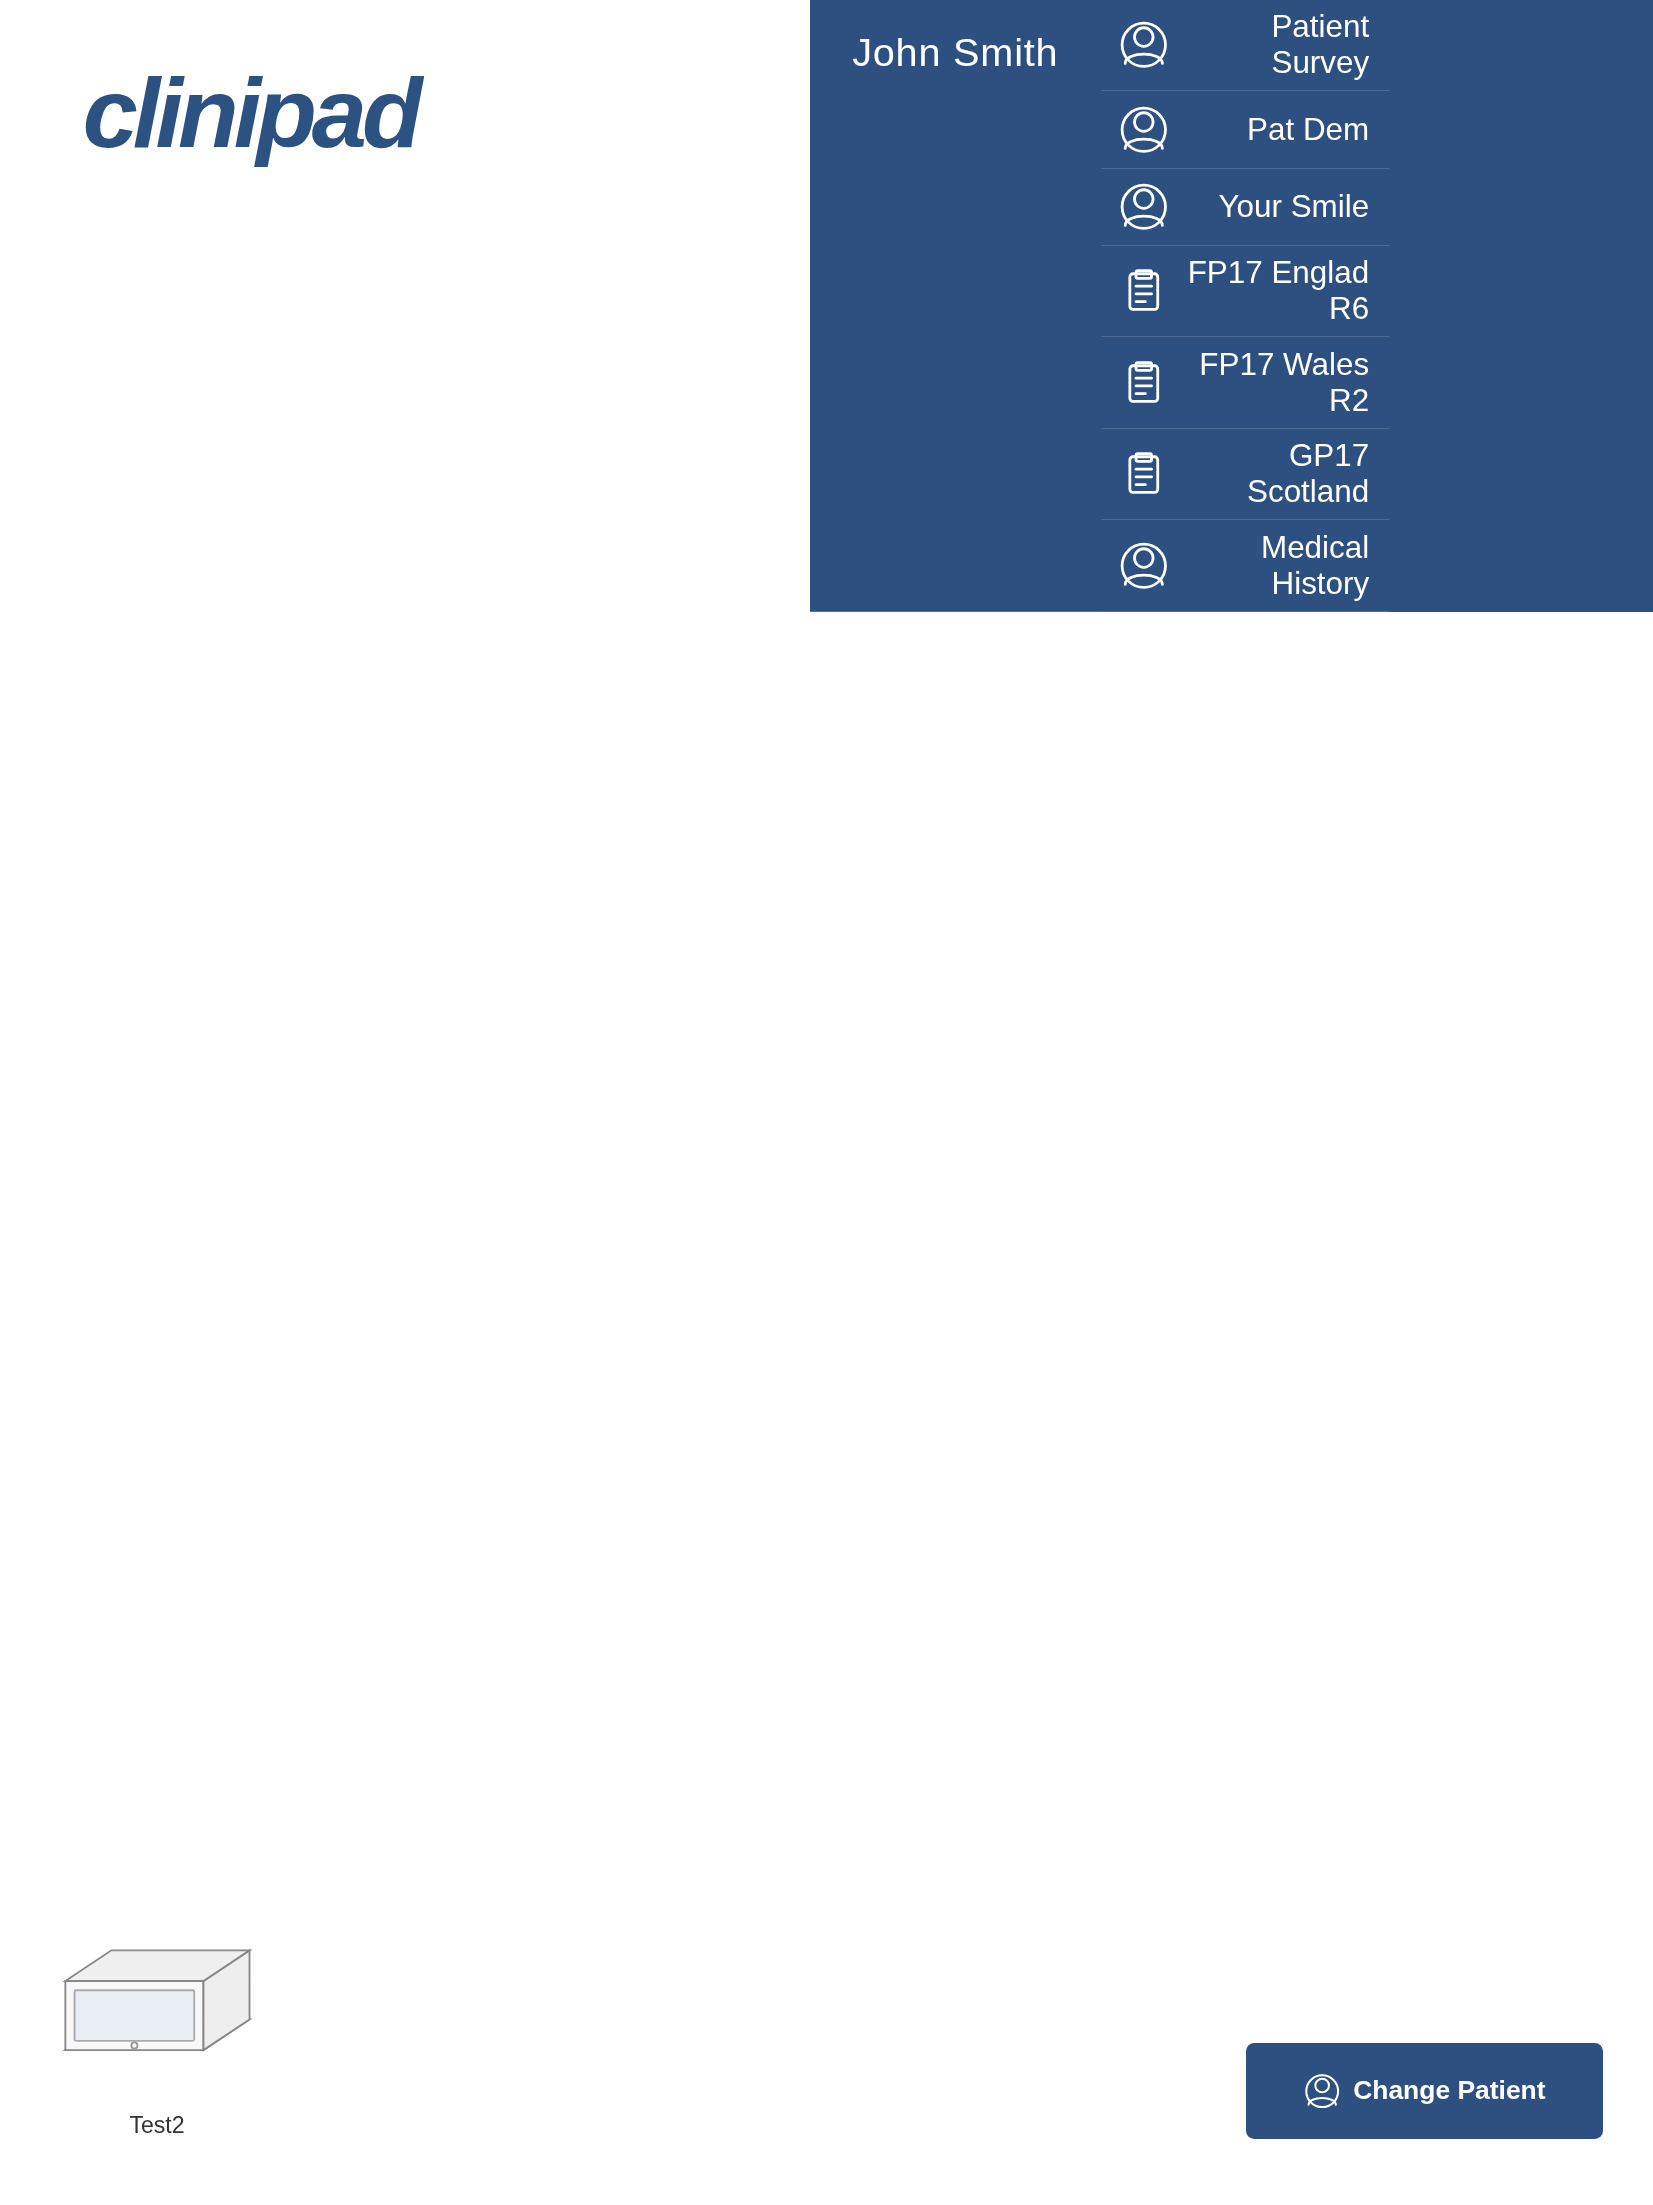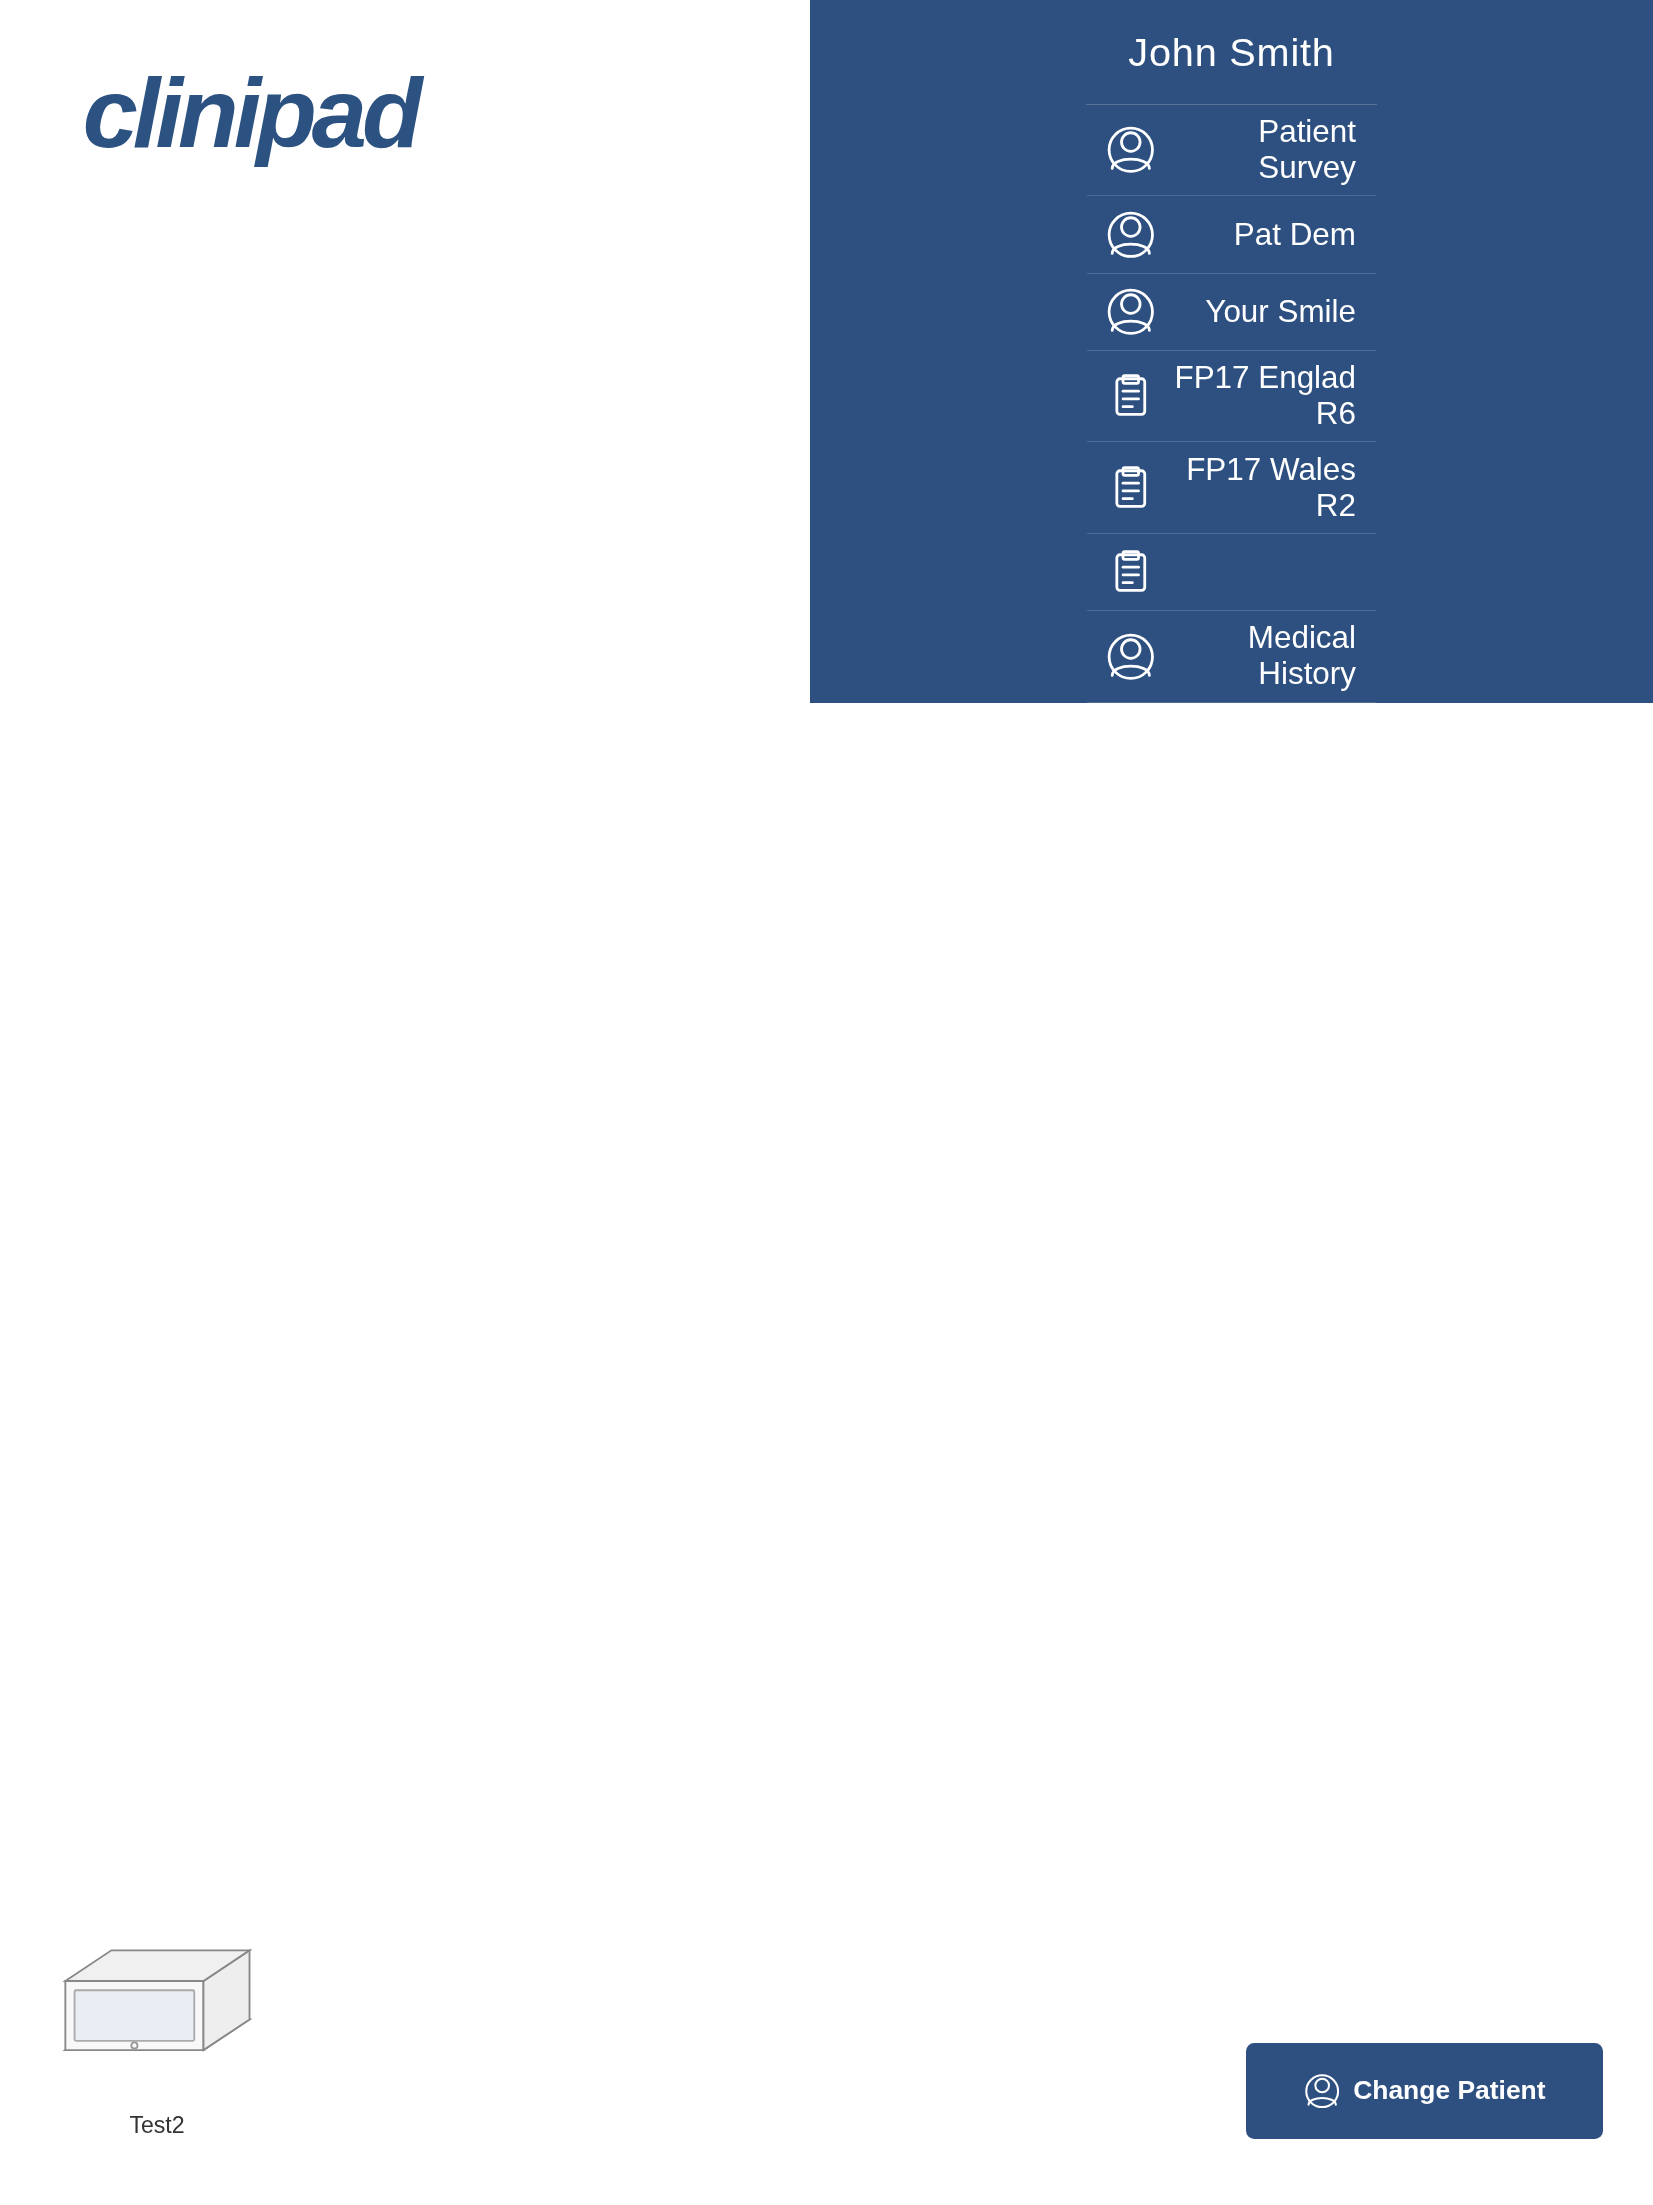--- a/index.html
+++ b/index.html
@@ -64,22 +64,21 @@
     }
 
     
     .right-panel {
       position: absolute;
       top: 0;
       right: 0;
       width: 51%;
       background: #2d5080;
       display: flex;
-      flex-direction: column;
-      align-items: center;
+      flex-direction: row;
     }
 
     .patient-name-header {
       background: #2d5080;
       padding: 3.5% 5%;
       text-align: center;
       border-bottom: 0.8px solid rgba(255,255,255,0.2);
     }
 
     .patient-name-text {
@@ -266,20 +265,21 @@
     <div class="menu-item">
       <div class="menu-icon">
         <svg viewBox="0 0 32 32" xmlns="http://www.w3.org/2000/svg">
           <rect x="7" y="5" width="18" height="23" rx="2"></rect>
           <rect x="11" y="3" width="10" height="5" rx="1"></rect>
           <line x1="11" y1="13" x2="21" y2="13" stroke-linecap="round"></line>
           <line x1="11" y1="18" x2="21" y2="18" stroke-linecap="round"></line>
           <line x1="11" y1="23" x2="17" y2="23" stroke-linecap="round"></line>
         </svg>
       </div>
+      <span class="menu-label">GP17 Scotland</span>
     </div>
 
     <div class="menu-item">
       <div class="menu-icon">
         <svg viewBox="0 0 32 32" xmlns="http://www.w3.org/2000/svg">
           <circle cx="16" cy="11" r="6"></circle>
           <path d="M4 28 C4 20 28 20 28 28" stroke-linecap="round"></path>
           <circle cx="16" cy="16" r="14"></circle>
         </svg>
       </div>

